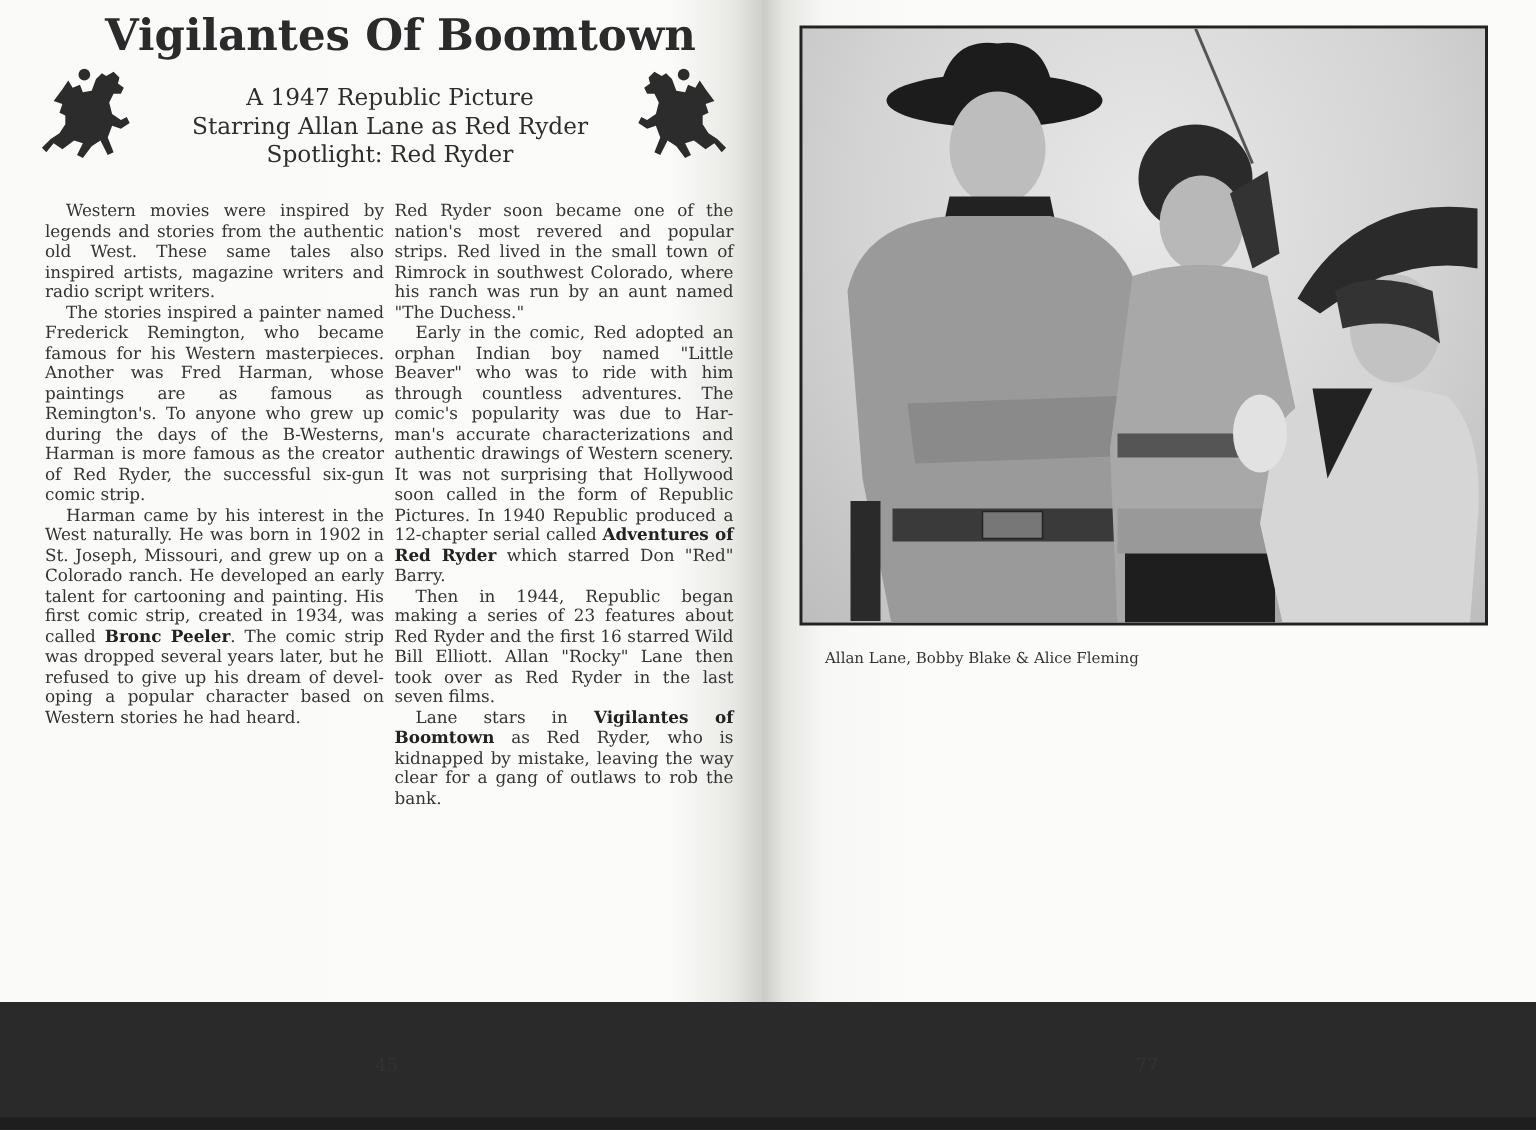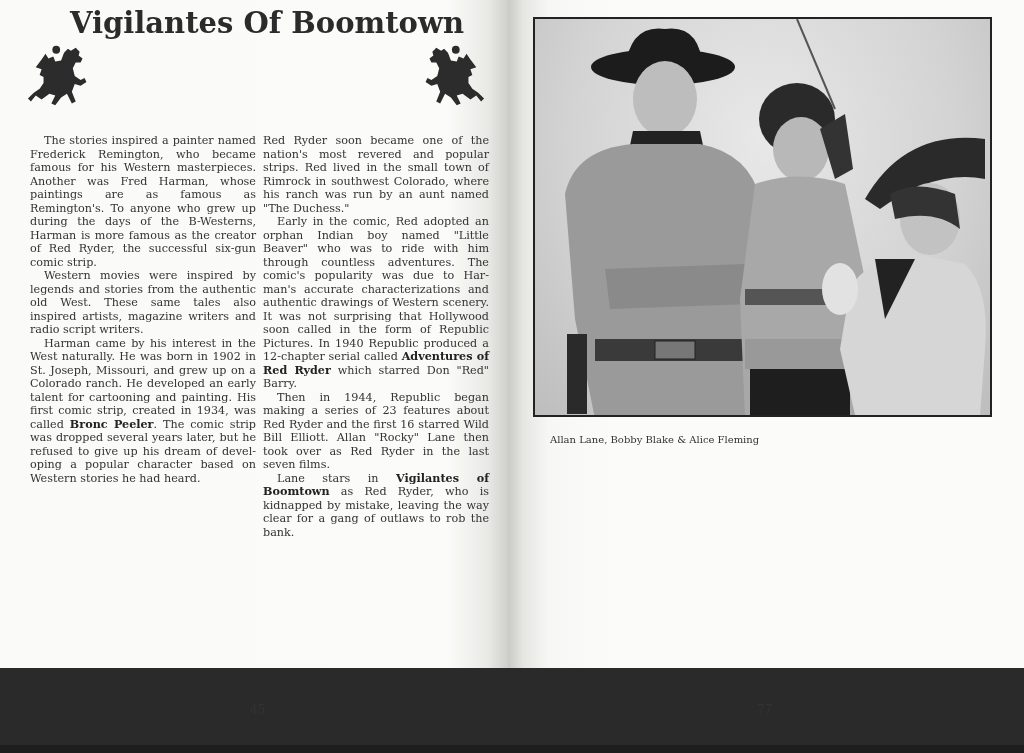--- a/index.html
+++ b/index.html
@@ -70,24 +70,29 @@
     <svg class="rider rider-left" viewBox="0 0 80 80">
       <path fill="#2c2c2c" d="M16 20 l4 -6 l3 5 l5 -2 l2 5 l6 -1 l3 -8 l4 -4 l3 2 l5 -3 l4 4 l-1 4 l4 3 l-2 4 l-5 0 l-3 6 l2 8 l6 4 l4 -2 l2 4 l-6 4 l-6 -2 l-3 8 l4 10 l-4 2 l-5 -10 l-6 4 l-6 8 l-4 -2 l4 -8 l-6 -2 l-8 6 l-6 -4 l-5 6 l-3 -3 l6 -6 l6 -4 l4 -6 l0 -6 l-4 -2 l2 -6 l-6 -2 z"></path>
       <circle cx="31" cy="10" r="4" fill="#2c2c2c"></circle>
     </svg>
     <svg class="rider rider-right" viewBox="0 0 80 80">
       <path fill="#2c2c2c" d="M16 20 l4 -6 l3 5 l5 -2 l2 5 l6 -1 l3 -8 l4 -4 l3 2 l5 -3 l4 4 l-1 4 l4 3 l-2 4 l-5 0 l-3 6 l2 8 l6 4 l4 -2 l2 4 l-6 4 l-6 -2 l-3 8 l4 10 l-4 2 l-5 -10 l-6 4 l-6 8 l-4 -2 l4 -8 l-6 -2 l-8 6 l-6 -4 l-5 6 l-3 -3 l6 -6 l6 -4 l4 -6 l0 -6 l-4 -2 l2 -6 l-6 -2 z"></path>
       <circle cx="31" cy="10" r="4" fill="#2c2c2c"></circle>
     </svg>
 
     <div class="title">Vigilantes Of Boomtown</div>
+    <div class="subtitle">
+      <div>A 1947 Republic Picture</div>
+      <div>Starring Allan Lane as Red Ryder</div>
+      <div>Spotlight: Red Ryder</div>
+    </div>
 
     <div class="col col-1">
+      <p>Western movies were inspired by legends and stories from the authentic old West. These same tales also inspired artists, magazine wri­ters and radio script writers.</p>
       <p>The stories inspired a painter named Frederick Remington, who became famous for his Western mas­terpieces. Another was Fred Harman, whose paintings are as famous as Remington's. To anyone who grew up during the days of the B-Westerns, Harman is more famous as the crea­tor of Red Ryder, the successful six-gun comic strip.</p>
-      <p>Western movies were inspired by legends and stories from the authentic old West. These same tales also inspired artists, magazine wri­ters and radio script writers.</p>
       <p><span>Harman came by his interest in the West naturally. He was born in 1902 in St. Joseph, Missouri, and grew up on a Colorado ranch. He developed an early talent for cartoon­ing and painting. His first comic strip, created in 1934, was called </span><b>Bronc Peeler</b><span>. The comic strip was dropped several years later, but he refused to give up his dream of devel­oping a popular character based on Western stories he had heard.</span></p>
     </div>
 
     <div class="col col-2">
       <p class="noindent">Red Ryder soon became one of the nation's most revered and popular strips. Red lived in the small town of Rimrock in southwest Colorado, where his ranch was run by an aunt named "The Duchess."</p>
       <p><span>Early in the comic, Red adopted an orphan Indian boy named "Little Beaver" who was to ride with him through countless adventures. The comic's popularity was due to Har­man's accurate characterizations and authentic drawings of Western scenery. It was not surprising that Hollywood soon called in the form of Republic Pictures. In 1940 Republic produced a 12-chapter serial called </span><b>Adventures of Red Ryder</b><span> which starred Don "Red" Barry.</span></p>
       <p>Then in 1944, Republic began making a series of 23 features about Red Ryder and the first 16 starred Wild Bill Elliott. Allan "Rocky" Lane then took over as Red Ryder in the last seven films.</p>
       <p><span>Lane stars in </span><b>Vigilantes of Boomtown</b><span> as Red Ryder, who is kidnapped by mistake, leaving the way clear for a gang of outlaws to rob the bank.</span></p>
     </div>
 

